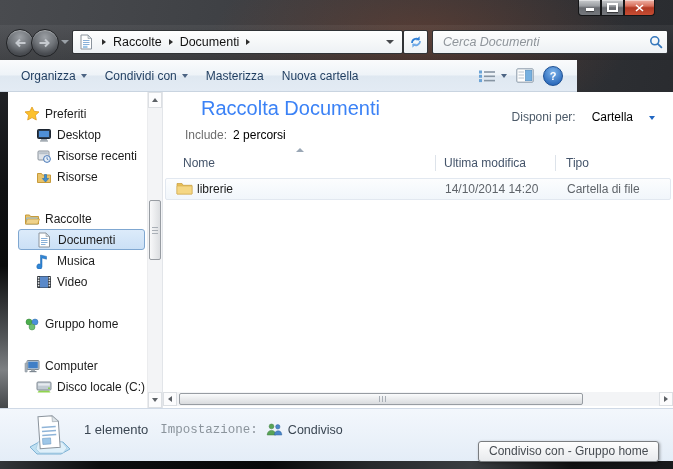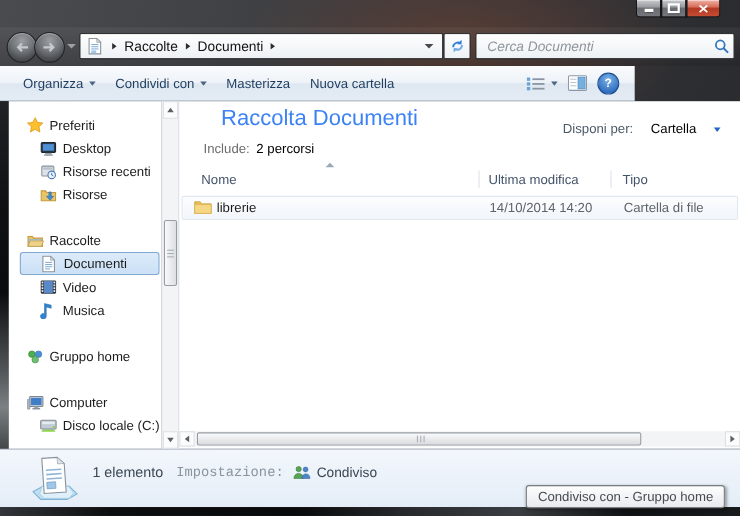--- a/index.html
+++ b/index.html
@@ -300,45 +300,45 @@
               <line x1="4" y1="8.5" x2="10.5" y2="8.5"></line>
               <line x1="4" y1="10.5" x2="10.5" y2="10.5"></line>
               <line x1="4" y1="12.5" x2="8.5" y2="12.5"></line>
             </g>
           </svg>
       </span>
       <span>Documenti</span>
     </div>
     <div class="side-row child">
       <span class="sicon">
+        <svg width="12" height="16" viewBox="0 0 12 16">
+            <path d="M4.5 2v9.2A2.6 2.6 0 1 0 6 13.5V5l4.5 1.2V3.4z" fill="#2f86d6" stroke="#1f62a8" stroke-width="0.5"></path>
+          </svg>
+      </span>
+      <span>Musica</span>
+    </div>
+    <div class="side-row child">
+      <span class="sicon">
         <svg width="16" height="14" viewBox="0 0 16 14">
             <rect x="1" y="1" width="14" height="12" rx="1" fill="#30363d"></rect>
             <rect x="4" y="1.5" width="8" height="11" fill="#5a89c9"></rect>
             <g fill="#e8eaec">
               <rect x="1.8" y="2" width="1.6" height="1.6"></rect>
               <rect x="1.8" y="4.6" width="1.6" height="1.6"></rect>
               <rect x="1.8" y="7.2" width="1.6" height="1.6"></rect>
               <rect x="1.8" y="9.8" width="1.6" height="1.6"></rect>
               <rect x="12.6" y="2" width="1.6" height="1.6"></rect>
               <rect x="12.6" y="4.6" width="1.6" height="1.6"></rect>
               <rect x="12.6" y="7.2" width="1.6" height="1.6"></rect>
               <rect x="12.6" y="9.8" width="1.6" height="1.6"></rect>
             </g>
           </svg>
       </span>
       <span>Video</span>
     </div>
-    <div class="side-row child">
-      <span class="sicon">
-        <svg width="12" height="16" viewBox="0 0 12 16">
-            <path d="M4.5 2v9.2A2.6 2.6 0 1 0 6 13.5V5l4.5 1.2V3.4z" fill="#2f86d6" stroke="#1f62a8" stroke-width="0.5"></path>
-          </svg>
-      </span>
-      <span>Musica</span>
-    </div>
 
     <div class="side-gap"></div>
 
     <div class="side-row">
       <span class="sicon">
         <svg width="16" height="16" viewBox="0 0 16 16">
             <circle cx="5" cy="6" r="3" fill="#4cae4c" stroke="#2f7d32" stroke-width="0.5"></circle>
             <circle cx="11" cy="6" r="3" fill="#4a90d9" stroke="#2f6cab" stroke-width="0.5"></circle>
             <circle cx="8" cy="11" r="3" fill="#6fbf73" stroke="#3c8c40" stroke-width="0.5"></circle>
           </svg>

